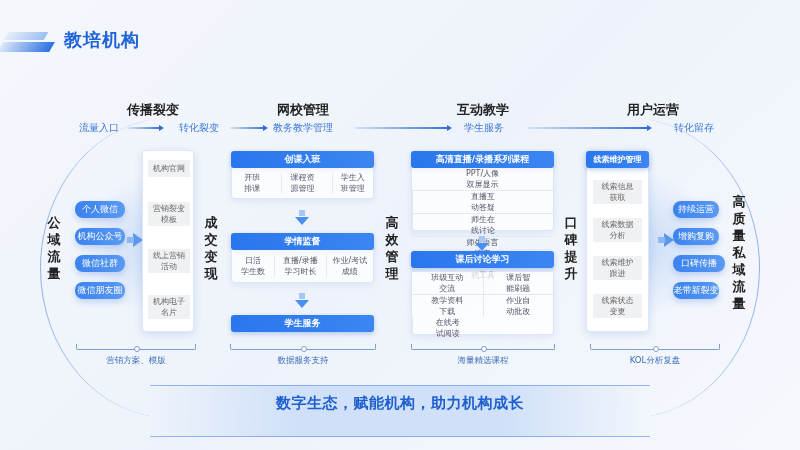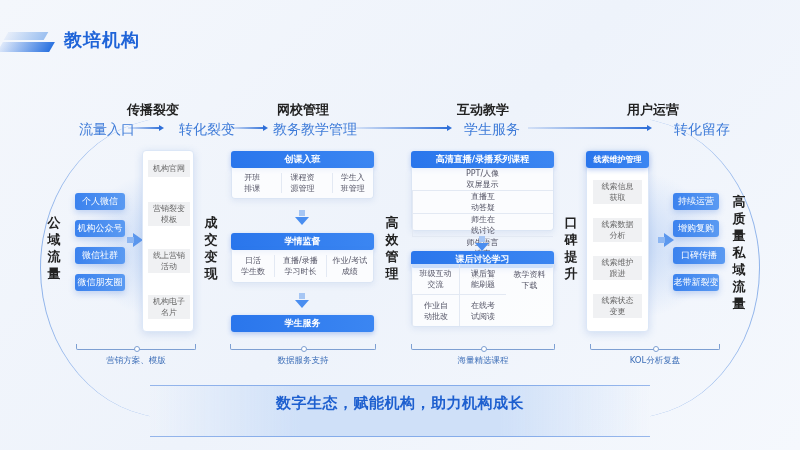--- a/index.html
+++ b/index.html
@@ -15,31 +15,31 @@
   
   .logo-bars { left: 0; top: 30px; width: 60px; height: 28px; }
   .logo-bars .b1 { position: absolute; left: 6px; top: 2px; width: 40px; height: 8px; background: linear-gradient(90deg, rgba(120,160,230,0.1), #9cc0f0); transform: skewX(-30deg); }
   .logo-bars .b2 { position: absolute; left: 0; top: 12px; width: 52px; height: 10px; background: linear-gradient(90deg, rgba(40,110,230,0.1), #2a72e0); transform: skewX(-30deg); }
   .page-title { left: 64px; top: 28px; font-size: 18px; font-weight: bold; color: #1f64d8; letter-spacing: 1px; }
 
   
   .sec-title { top: 87px; font-size: 13px; font-weight: bold; color: #222; text-align: center; width: 120px; margin-top: 14px; }
 
   
-  .flow-label { top: 121px; font-size: 14px; color: #3e7bd8; white-space: nowrap; }
+  .flow-label { top: 121px; font-size: 10px; color: #3e7bd8; white-space: nowrap; }
   .flow-arrow { top: 127px; height: 1.5px; background: linear-gradient(90deg, rgba(60,120,220,0.15), #2f6fd8); }
   .flow-arrow::after { content: ""; position: absolute; right: -2px; top: -2.5px; border-left: 5px solid #2f6fd8; border-top: 3px solid transparent; border-bottom: 3px solid transparent; }
   .arc-left-clip { left: 40px; top: 118px; width: 110px; height: 300px; overflow: hidden; }
   .arc-right-clip { left: 650px; top: 118px; width: 110px; height: 300px; overflow: hidden; }
 
   
   .vlabel { font-size: 13px; font-weight: bold; color: #222; line-height: 17px; width: 16px; text-align: center; }
 
   
-  .pill { width: 50px; height: 17px; border-radius: 3px; background: linear-gradient(90deg, #3b82ee, #5a9af2); color: #fff; font-size: 9px; text-align: center; line-height: 17px; box-shadow: 0 3px 6px rgba(50,110,220,0.25); white-space: nowrap; overflow: hidden; }
+  .pill { width: 50px; height: 17px; border-radius: 8px; background: linear-gradient(90deg, #3b82ee, #5a9af2); color: #fff; font-size: 9px; text-align: center; line-height: 17px; box-shadow: 0 3px 6px rgba(50,110,220,0.25); white-space: nowrap; overflow: hidden; margin-top: 8px; }
 
   .glow-left { left: 80px; top: 170px; width: 90px; height: 150px; background: radial-gradient(ellipse at right center, rgba(110,160,235,0.35), rgba(110,160,235,0) 70%); }
   .glow-right { left: 630px; top: 170px; width: 90px; height: 150px; background: radial-gradient(ellipse at left center, rgba(110,160,235,0.35), rgba(110,160,235,0) 70%); }
 
   .arrow-right-icon { width: 0; height: 0; border-left: 10px solid #5c98ee; border-top: 7px solid transparent; border-bottom: 7px solid transparent; }
   .arrow-right-icon::before { content: ""; position: absolute; left: -16px; top: -3px; width: 7px; height: 6px; background: #8cb6f2; }
 
   
   .panel { background: #fff; border-radius: 4px; box-shadow: 0 2px 8px rgba(70,120,200,0.2); border: 1px solid #dce7f7; }
   .grey-chip { background: #f0f1f3; color: #666; font-size: 8px; text-align: center; line-height: 11px; display: flex; align-items: center; justify-content: center; padding: 0; }
@@ -151,21 +151,21 @@
   <div class="cell" style="white-space:pre;border-left:1px solid #e3e9f3;border-bottom:1px solid #e3e9f3">师生在
 线讨论</div>
   <div class="cell" style="white-space:pre">师生语言
 连麦</div>
   <div class="cell" style="white-space:pre;border-left:1px solid #e3e9f3">白板涂
 鸦工具</div>
 </div>
 <div class="abs down-arrow" style="left:475px;top:243px"></div>
 
 <div class="abs bar" style="left:411px;top:251px;width:143px">课后讨论学习</div>
-<div class="abs card" style="left:411px;top:264px;width:143px;height:63px;display:grid;grid-template-columns:1fr 1fr 1fr;grid-template-rows:1fr 1fr">
+<div class="abs card" style="left:411px;top:272px;width:143px;height:63px;display:grid;grid-template-columns:1fr 1fr;grid-template-rows:1fr 1fr">
   <div class="cell" style="white-space:pre;border-bottom:1px solid #e3e9f3">班级互动
 交流</div>
   <div class="cell" style="white-space:pre;border-left:1px solid #e3e9f3;border-bottom:1px solid #e3e9f3">课后智
 能刷题</div>
   <div class="cell" style="white-space:pre">教学资料
 下载</div>
   <div class="cell" style="white-space:pre;border-left:1px solid #e3e9f3">作业自
 动批改</div>
   <div class="cell" style="white-space:pre;border-left:1px solid #e3e9f3">在线考
 试阅读</div>

